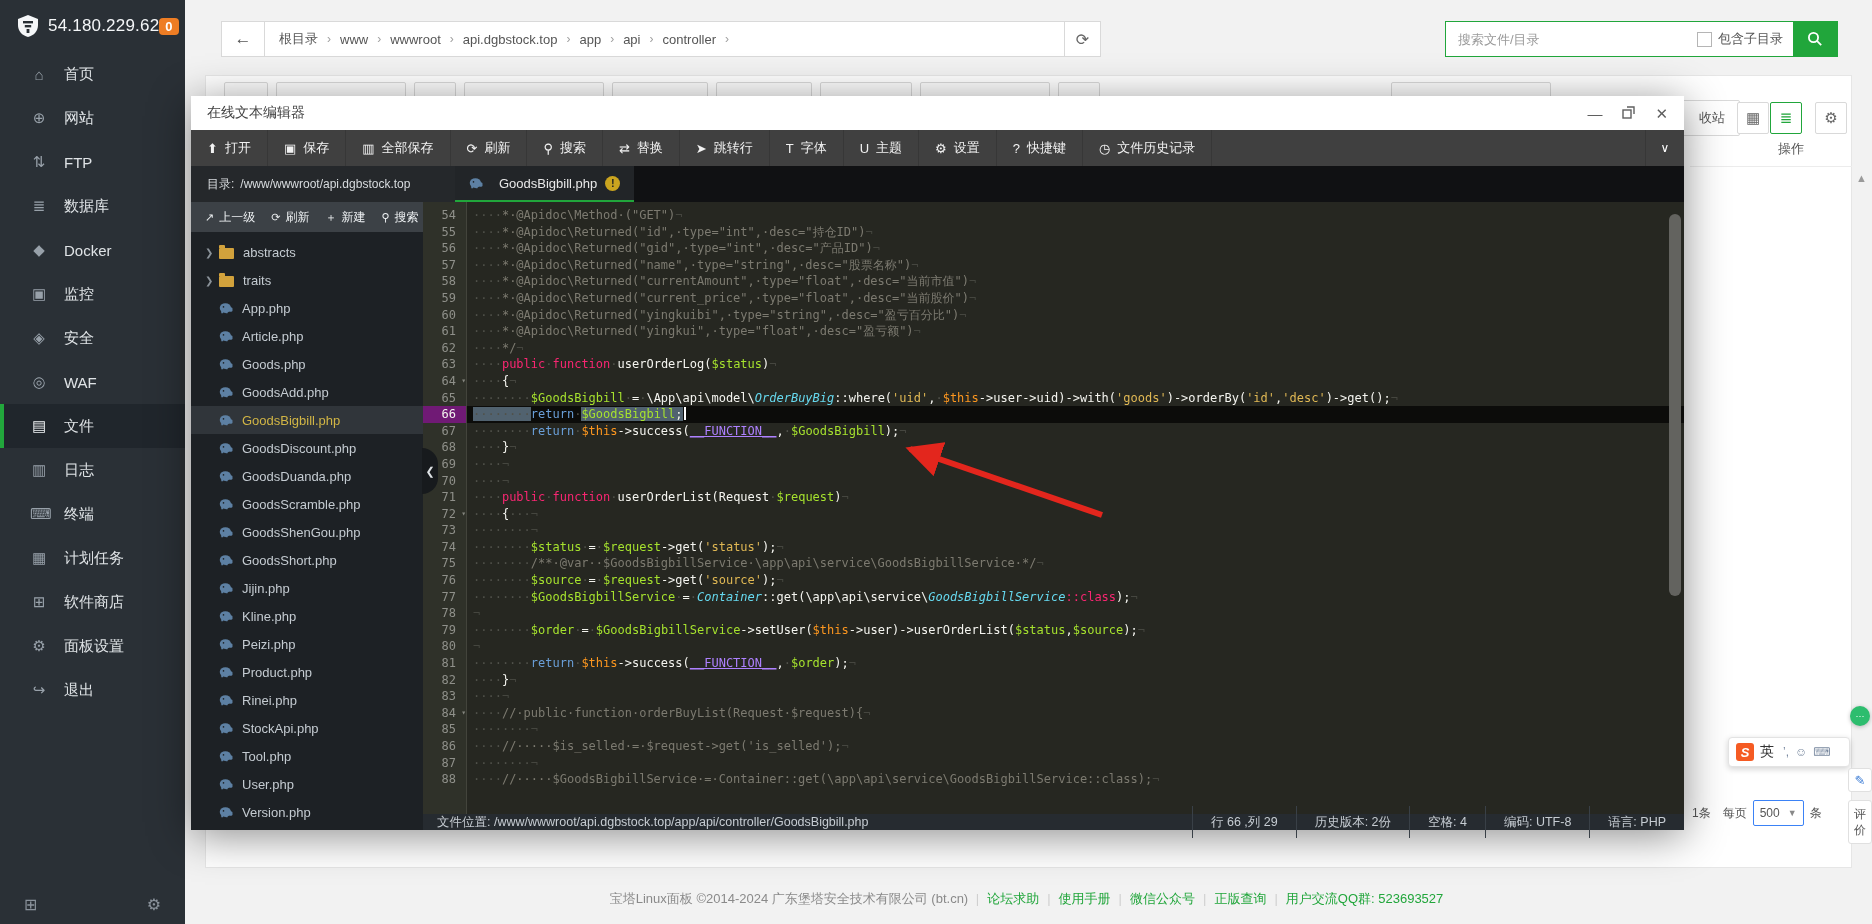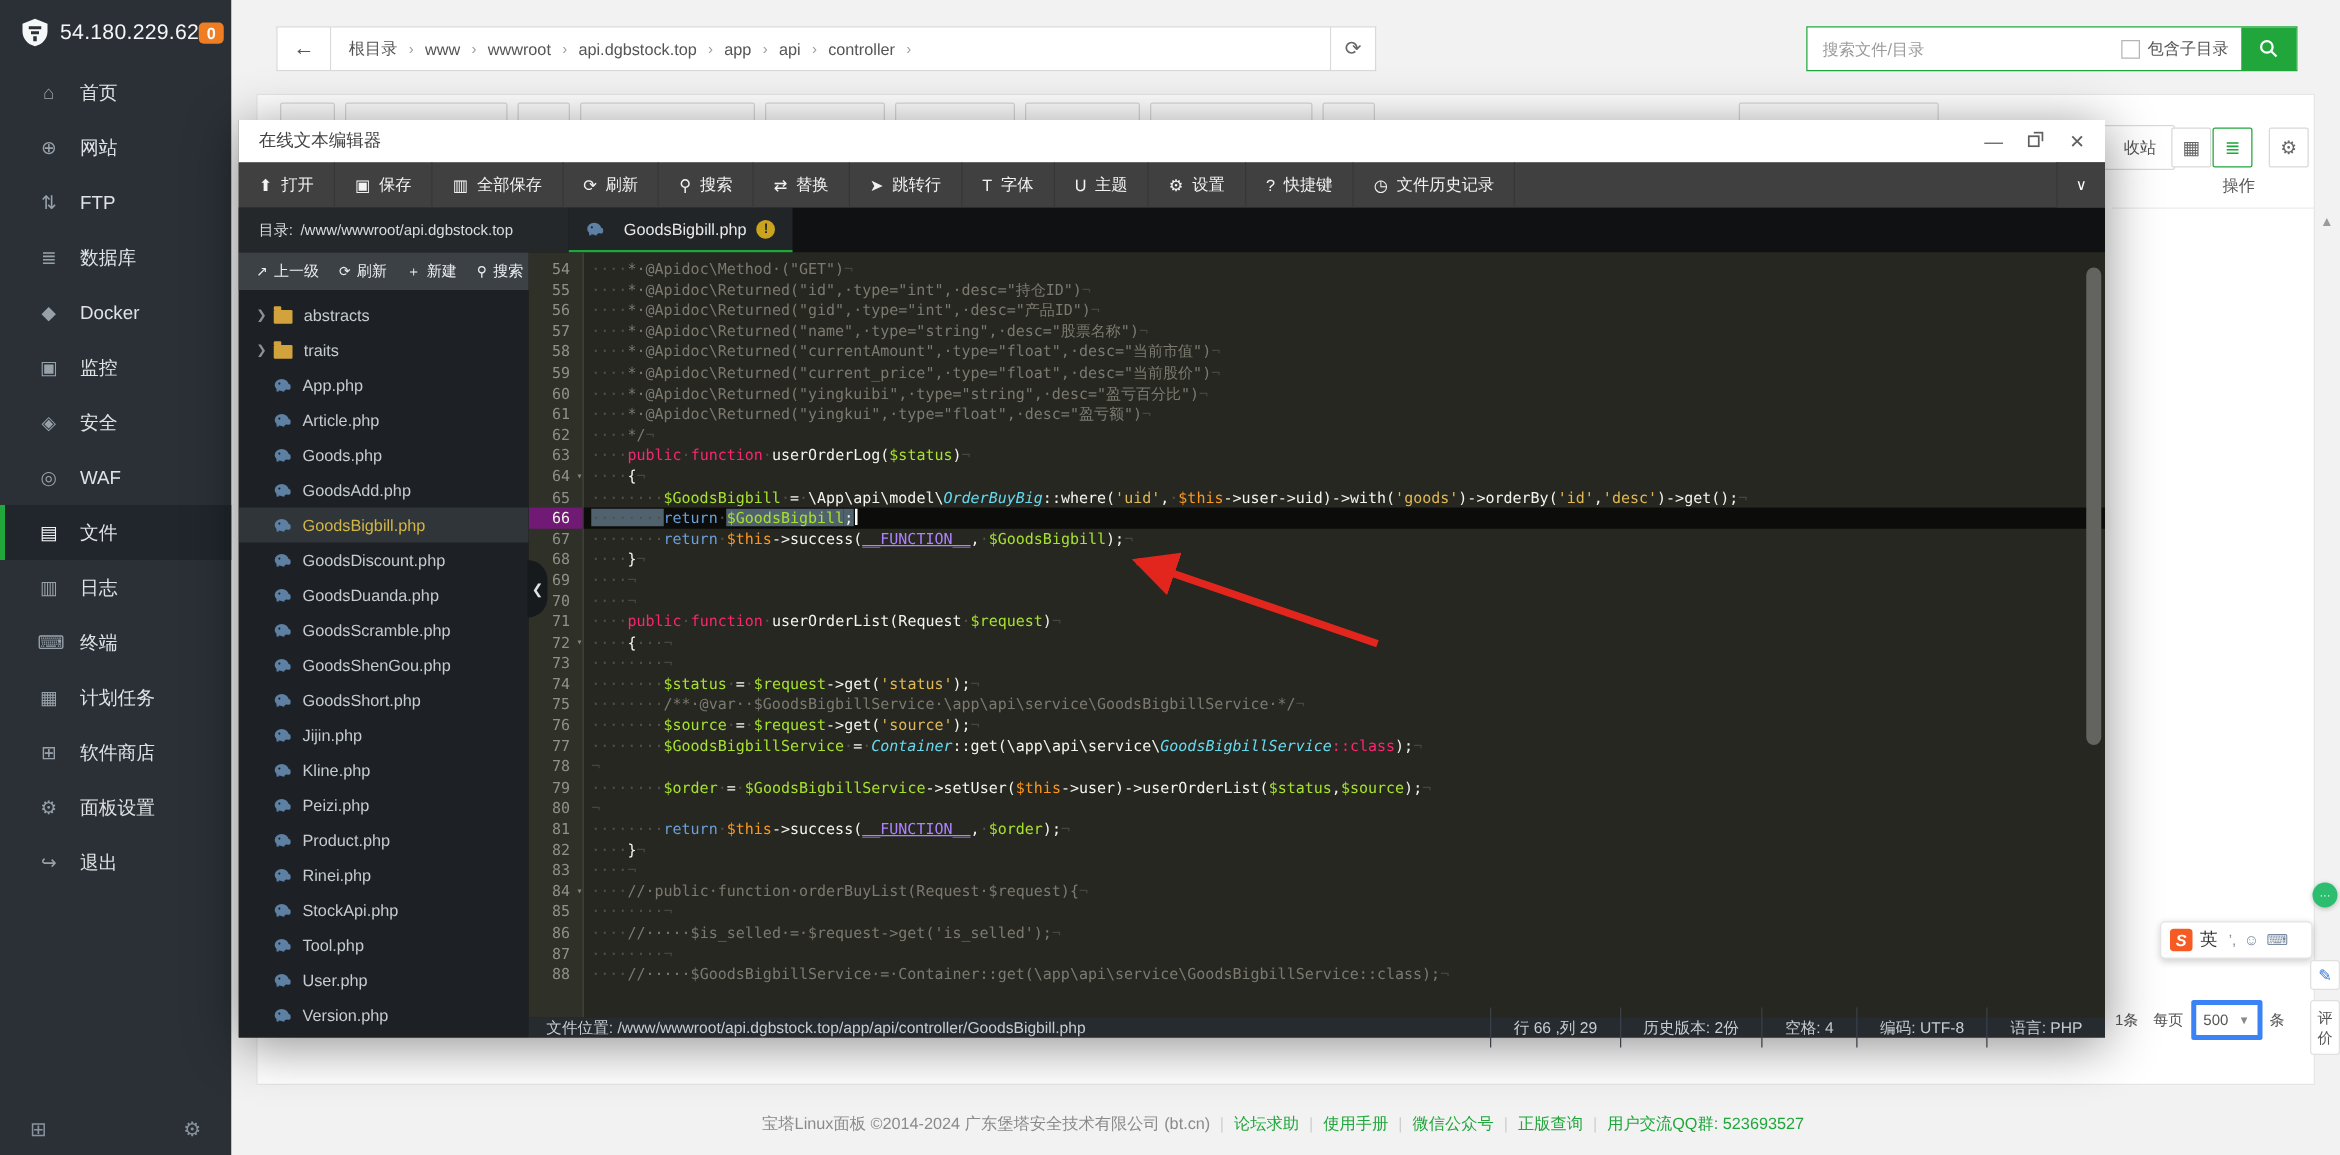--- a/index.html
+++ b/index.html
@@ -30,21 +30,21 @@
   #search-input::placeholder{color:#9a9a9a;}
   #subdir-box{width:13px;height:13px;border:1px solid #b5b5b5;background:#fff;margin-right:6px;flex:none;cursor:pointer;}
   #subdir-label{font-size:13px;color:#555;margin-right:10px;white-space:nowrap;}
   #search-btn{width:44px;height:34px;background:#21a63b;display:flex;align-items:center;justify-content:center;flex:none;cursor:pointer;}
   #recycle-btn{position:absolute;left:1640px;top:100px;width:100px;height:36px;background:#fff;border:1px solid #d9d9d9;border-radius:2px;box-sizing:border-box;display:flex;align-items:center;justify-content:flex-end;padding-right:14px;color:#555;font-size:13px;cursor:pointer;}
   .view-btn{position:absolute;top:102px;width:32px;height:32px;border:1px solid #d9d9d9;border-radius:2px;background:#fff;box-sizing:border-box;display:flex;align-items:center;justify-content:center;font-size:15px;color:#666;cursor:pointer;}
   #ops-header{position:absolute;left:1778px;top:140px;color:#555;font-size:13px;}
   #table-top-line{position:absolute;left:1690px;top:166px;width:162px;height:1px;background:#ececec;}
   #scroll-up-arrow{position:absolute;left:1856px;top:172px;color:#9a9a9a;font-size:11px;}
   #pager{position:absolute;left:1692px;top:800px;display:flex;align-items:center;color:#555;font-size:12px;}
-  #per-page-select{border:4px solid #3b82f6;border-radius:2px;height:24px;display:flex;align-items:center;padding:0 6px;margin:0 6px;color:#555;background:#fff;cursor:pointer;}
+  #per-page-select{border:1px solid #3b82f6;border-radius:2px;height:24px;display:flex;align-items:center;padding:0 6px;margin:0 6px;color:#555;background:#fff;cursor:pointer;}
   #per-page-select .carer{margin-left:8px;font-size:9px;color:#888;}
   
   #footer{position:absolute;left:185px;right:0;top:890px;text-align:center;font-size:13px;color:#8a8a8a;}
   #footer a{color:#21a63b;text-decoration:none;margin:0 4px;cursor:pointer;}
   .fsep{color:#cfcfcf;margin:0 4px;}
   
   #modal{position:absolute;left:191px;top:96px;width:1493px;height:734px;box-shadow:0 6px 40px rgba(0,0,0,.45);background:#262721;}
   #m-title{height:34px;background:#fff;display:flex;align-items:center;padding:0 16px;box-sizing:border-box;}
   #m-title-text{flex:1;color:#424242;font-size:14px;}
   .wctl{color:#5f5f5f;font-size:15px;margin-left:20px;cursor:pointer;line-height:1;}

